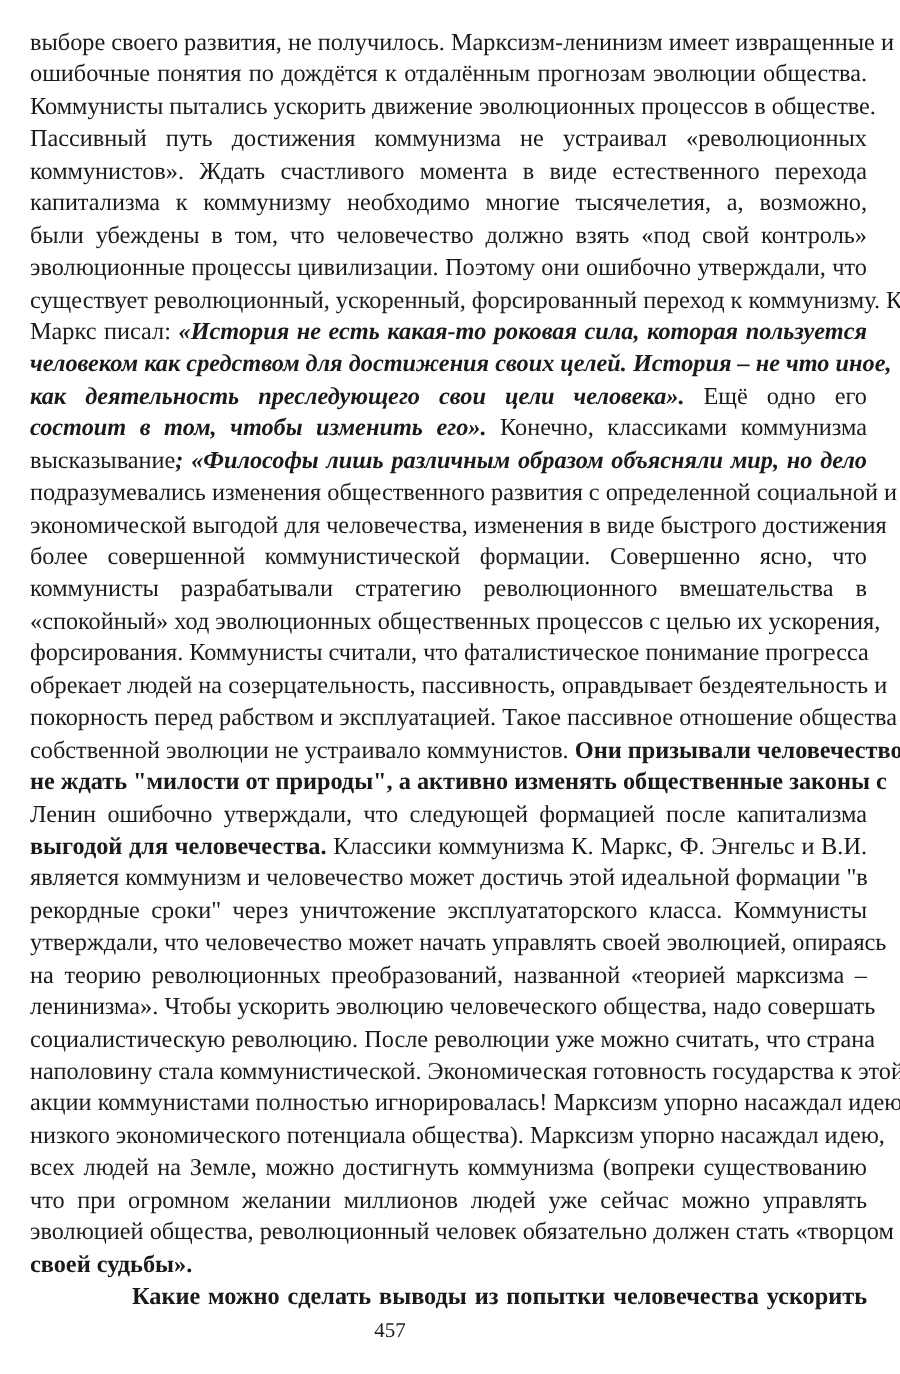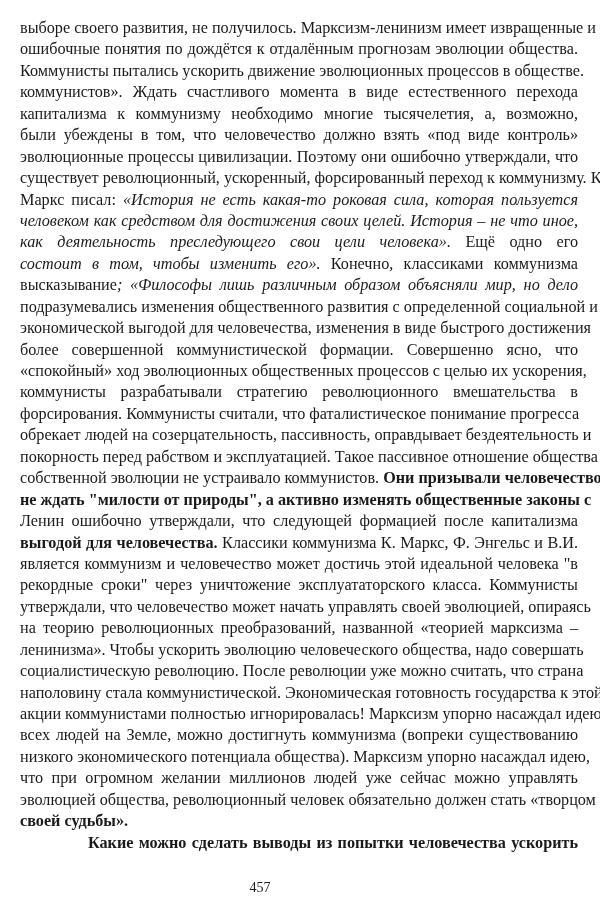--- a/index.html
+++ b/index.html
@@ -10,63 +10,64 @@
       font-size: 16.2px; color: #1a1a1a;
     }
     .line {
       display: block; height: 21.45px; line-height: 21.45px;
       white-space: nowrap; text-align: justify; text-align-last: justify;
       overflow: visible;
     }
     .line.last { text-align-last: left; font-weight: bold; }
     .line.indent { padding-left: 68px; }
     .b { font-weight: bold; }
-    .bi { font-weight: normal; font-style: italic; }
+    .bi { font-weight: bold; font-style: italic; }
     .pageno {
       position: absolute; top: 880px; left: 0; width: 520px; text-align: center;
       font-family: "Liberation Serif", "DejaVu Serif", serif; font-size: 14px; color: #1a1a1a;
     }
   </style>
 </head>
 <body>
 
 <div class="page" id="page">
     <div class="line"><span>выборе своего развития, не получилось. Марксизм-ленинизм имеет извращенные и</span></div>
     <div class="line"><span>ошибочные понятия по дождётся к отдалённым прогнозам эволюции общества.</span></div>
     <div class="line"><span>Коммунисты пытались ускорить движение эволюционных процессов в обществе.</span></div>
+    <div class="line"><span>Пассивный путь достижения коммунизма не устраивал «революционных</span></div>
     <div class="line"><span>коммунистов». Ждать счастливого момента в виде естественного перехода</span></div>
     <div class="line"><span>капитализма к коммунизму необходимо многие тысячелетия, а, возможно,</span></div>
-    <div class="line"><span>были убеждены в том, что человечество должно взять «под виде контроль»</span></div>
+    <div class="line"><span>были убеждены в том, что человечество должно взять «под свой контроль»</span></div>
     <div class="line"><span>эволюционные процессы цивилизации. Поэтому они ошибочно утверждали, что</span></div>
     <div class="line"><span>существует революционный, ускоренный, форсированный переход к коммунизму. К.</span></div>
     <div class="line"><span>Маркс писал: </span><span class="bi">«История не есть какая-то роковая сила, которая пользуется</span></div>
     <div class="line"><span class="bi">человеком как средством для достижения своих целей. История – не что иное,</span></div>
     <div class="line"><span class="bi">как деятельность преследующего свои цели человека».</span><span> Ещё одно его</span></div>
     <div class="line"><span class="bi">состоит в том, чтобы изменить его».</span><span> Конечно, классиками коммунизма</span></div>
     <div class="line"><span>высказывание</span><span class="bi">; «Философы лишь различным образом объясняли мир, но дело</span></div>
     <div class="line"><span>подразумевались изменения общественного развития с определенной социальной и</span></div>
     <div class="line"><span>экономической выгодой для человечества, изменения в виде быстрого достижения</span></div>
     <div class="line"><span>более совершенной коммунистической формации. Совершенно ясно, что</span></div>
+    <div class="line"><span>коммунисты разрабатывали стратегию революционного вмешательства в</span></div>
     <div class="line"><span>«спокойный» ход эволюционных общественных процессов с целью их ускорения,</span></div>
-    <div class="line"><span>коммунисты разрабатывали стратегию революционного вмешательства в</span></div>
     <div class="line"><span>форсирования. Коммунисты считали, что фаталистическое понимание прогресса</span></div>
     <div class="line"><span>обрекает людей на созерцательность, пассивность, оправдывает бездеятельность и</span></div>
     <div class="line"><span>покорность перед рабством и эксплуатацией. Такое пассивное отношение общества к</span></div>
     <div class="line"><span>собственной эволюции не устраивало коммунистов. </span><span class="b">Они призывали человечество</span></div>
     <div class="line"><span class="b">не ждать "милости от природы", а активно изменять общественные законы с</span></div>
     <div class="line"><span>Ленин ошибочно утверждали, что следующей формацией после капитализма</span></div>
     <div class="line"><span class="b">выгодой для человечества.</span><span> Классики коммунизма К. Маркс, Ф. Энгельс и В.И.</span></div>
-    <div class="line"><span>является коммунизм и человечество может достичь этой идеальной человека "в</span></div>
+    <div class="line"><span>является коммунизм и человечество может достичь этой идеальной формации "в</span></div>
     <div class="line"><span>рекордные сроки" через уничтожение эксплуататорского класса. Коммунисты</span></div>
     <div class="line"><span>утверждали, что человечество может начать управлять своей эволюцией, опираясь</span></div>
     <div class="line"><span>на теорию революционных преобразований, названной «теорией марксизма –</span></div>
     <div class="line"><span>ленинизма». Чтобы ускорить эволюцию человеческого общества, надо совершать</span></div>
     <div class="line"><span>социалистическую революцию. После революции уже можно считать, что страна</span></div>
     <div class="line"><span>наполовину стала коммунистической. Экономическая готовность государства к этой</span></div>
     <div class="line"><span>акции коммунистами полностью игнорировалась! Марксизм упорно насаждал идею,</span></div>
+    <div class="line"><span>низкого экономического потенциала общества). Марксизм упорно насаждал идею,</span></div>
     <div class="line"><span>всех людей на Земле, можно достигнуть коммунизма (вопреки существованию</span></div>
-    <div class="line"><span>низкого экономического потенциала общества). Марксизм упорно насаждал идею,</span></div>
     <div class="line"><span>что при огромном желании миллионов людей уже сейчас можно управлять</span></div>
     <div class="line"><span>эволюцией общества, революционный человек обязательно должен стать «творцом</span></div>
     <div class="line last"><span>своей судьбы».</span></div>
     <div class="line indent"><span class="b">Какие можно сделать выводы из попытки человечества ускорить</span></div>
   </div>
 <div class="pageno">457</div>
 
 </body></html>

